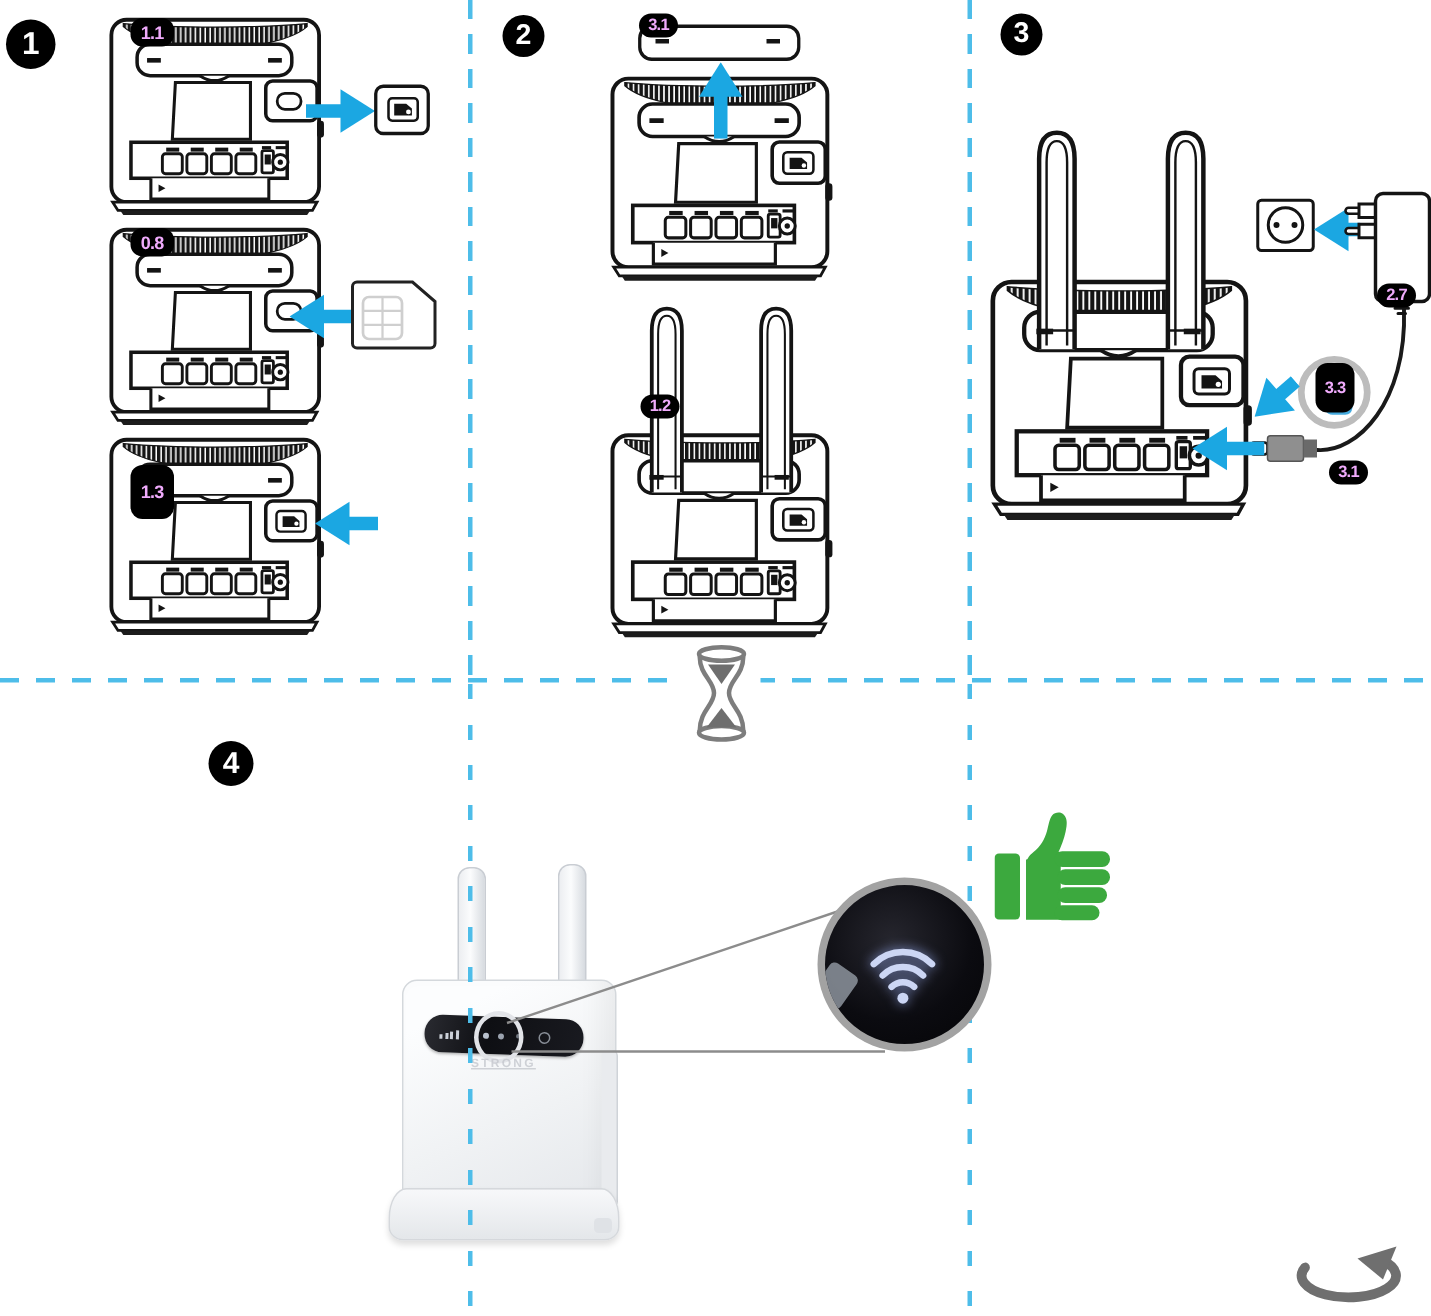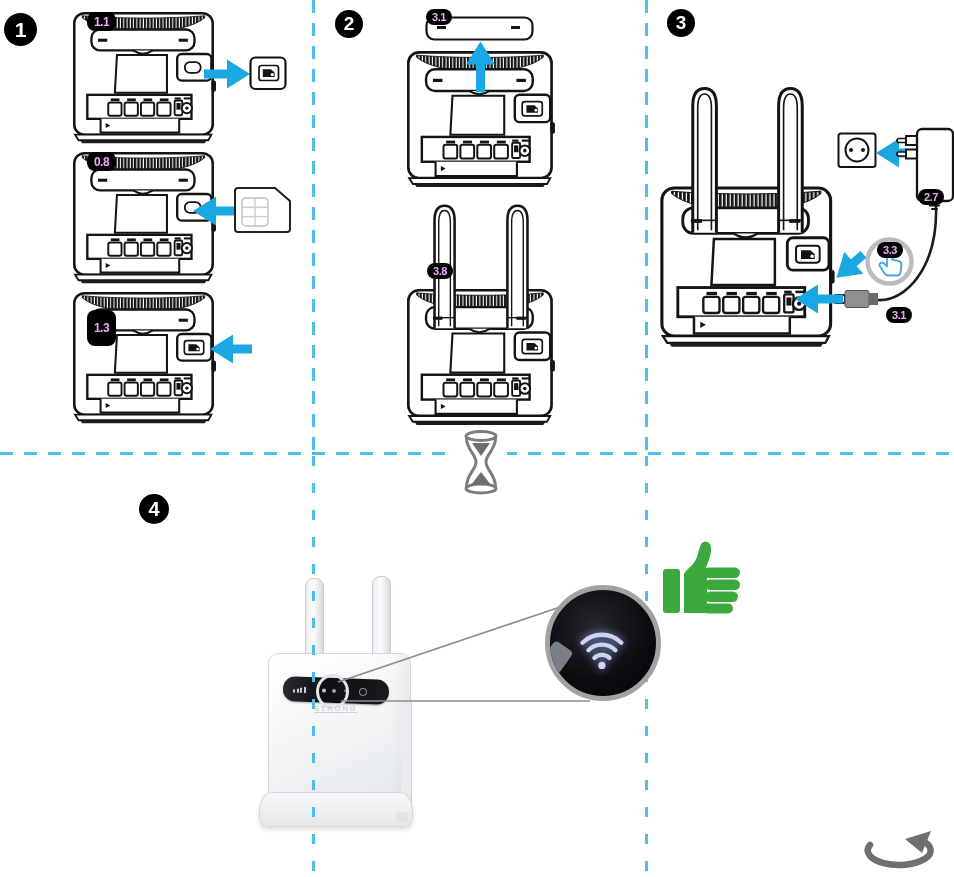--- a/index.html
+++ b/index.html
@@ -283,21 +283,21 @@
 <div class="arrow" style="left: 455px; top: 50px; transform: rotate(-90deg);">
     <svg width="51" height="34" viewBox="0 0 51 34" style="display:block">
       <g fill="#1ba7e2">
         <rect x="0" y="12.5" width="29" height="9"></rect>
         <polygon points="28,2.5 51,17 28,31.5"></polygon>
       </g>
     </svg>
   </div>
 
 <div class="sub-pill" style="left:383px;top:263px;width:26px;height:16px;font-size:11px">
-    <span>3.8</span>
+    <span>1.2</span>
   </div>
 <div class="router" style="left:406px;top:199px;width:150px;height:230px">
     <svg viewBox="0 -82 142 217" style="width:100%;height:100%;display:block">
       <rect x="2.2" y="4" width="135.6" height="119" rx="10" fill="#fff" stroke="#141414" stroke-width="2.5"></rect>
       <path d="M10,6.5 C42,9.5 98,9.5 130,6.5 L130,8.5 C109,27 31,27 10,8.5 Z" fill="url(#hatchp)" stroke="#141414" stroke-width="0.8"></path>
       <rect x="19" y="20" width="101" height="20.5" rx="8.5" fill="#fff" stroke="#141414" stroke-width="2.3"></rect>
       <path d="M27,40 L27,-62 Q27,-76 36.5,-76 Q46,-76 46,-62 L46,40" fill="#fff" stroke="#141414" stroke-width="2.4"></path>
       <path d="M31,38 L31,-60 Q31,-71.5 36.5,-71.5 Q42,-71.5 42,-60 L42,38" fill="none" stroke="#141414" stroke-width="1.3"></path>
       <line x1="27" y1="30" x2="46" y2="30" stroke="#141414" stroke-width="1.3"></line>
       <path d="M96,40 L96,-62 Q96,-76 105.5,-76 Q115,-76 115,-62 L115,40" fill="#fff" stroke="#141414" stroke-width="2.4"></path>
@@ -421,21 +421,21 @@
   </div>
 
 <svg class="icon-abs" style="left:863px;top:235px" width="53" height="53" viewBox="0 0 53 53">
   <circle cx="26.5" cy="26.5" r="22" fill="#fff" stroke="#bcbcbc" stroke-width="4.5"></circle>
   <g fill="none" stroke="#44aade" stroke-width="1.9" stroke-linecap="round" stroke-linejoin="round">
     <path d="M17,18 a9,9 0 0 1 4.2,-7.4"></path>
     <path d="M35.5,18 a9,9 0 0 0 -4.2,-7.4"></path>
     <path d="M24,13 a2.6,2.6 0 0 1 5.2,0 V24.5 l6.4,1.6 q3.1,0.8 2.8,4 l-0.8,7 q-0.4,3.4 -3.8,3.4 h-8.4 q-2.6,0 -4,-2.2 l-4.4,-7 q-1.4,-2.2 0.8,-3.4 q1.6,-0.9 3.2,0.6 l3,2.8 Z"></path>
   </g>
 </svg>
-<div class="sub-pill" style="left:833px;top:242px;width:26px;height:16px;font-size:11px">
+<div class="sub-pill" style="left:833px;top:242px;width:26px;height:33px;font-size:11px">
     <span>3.3</span>
   </div>
 <div class="arrow" style="left: 832px; top: 249px; transform: rotate(139deg);">
     <svg width="36" height="34" viewBox="0 0 36 34" style="display:block">
       <g fill="#1ba7e2">
         <rect x="0" y="12.5" width="14" height="9"></rect>
         <polygon points="13,2.5 36,17 13,31.5"></polygon>
       </g>
     </svg>
   </div>

